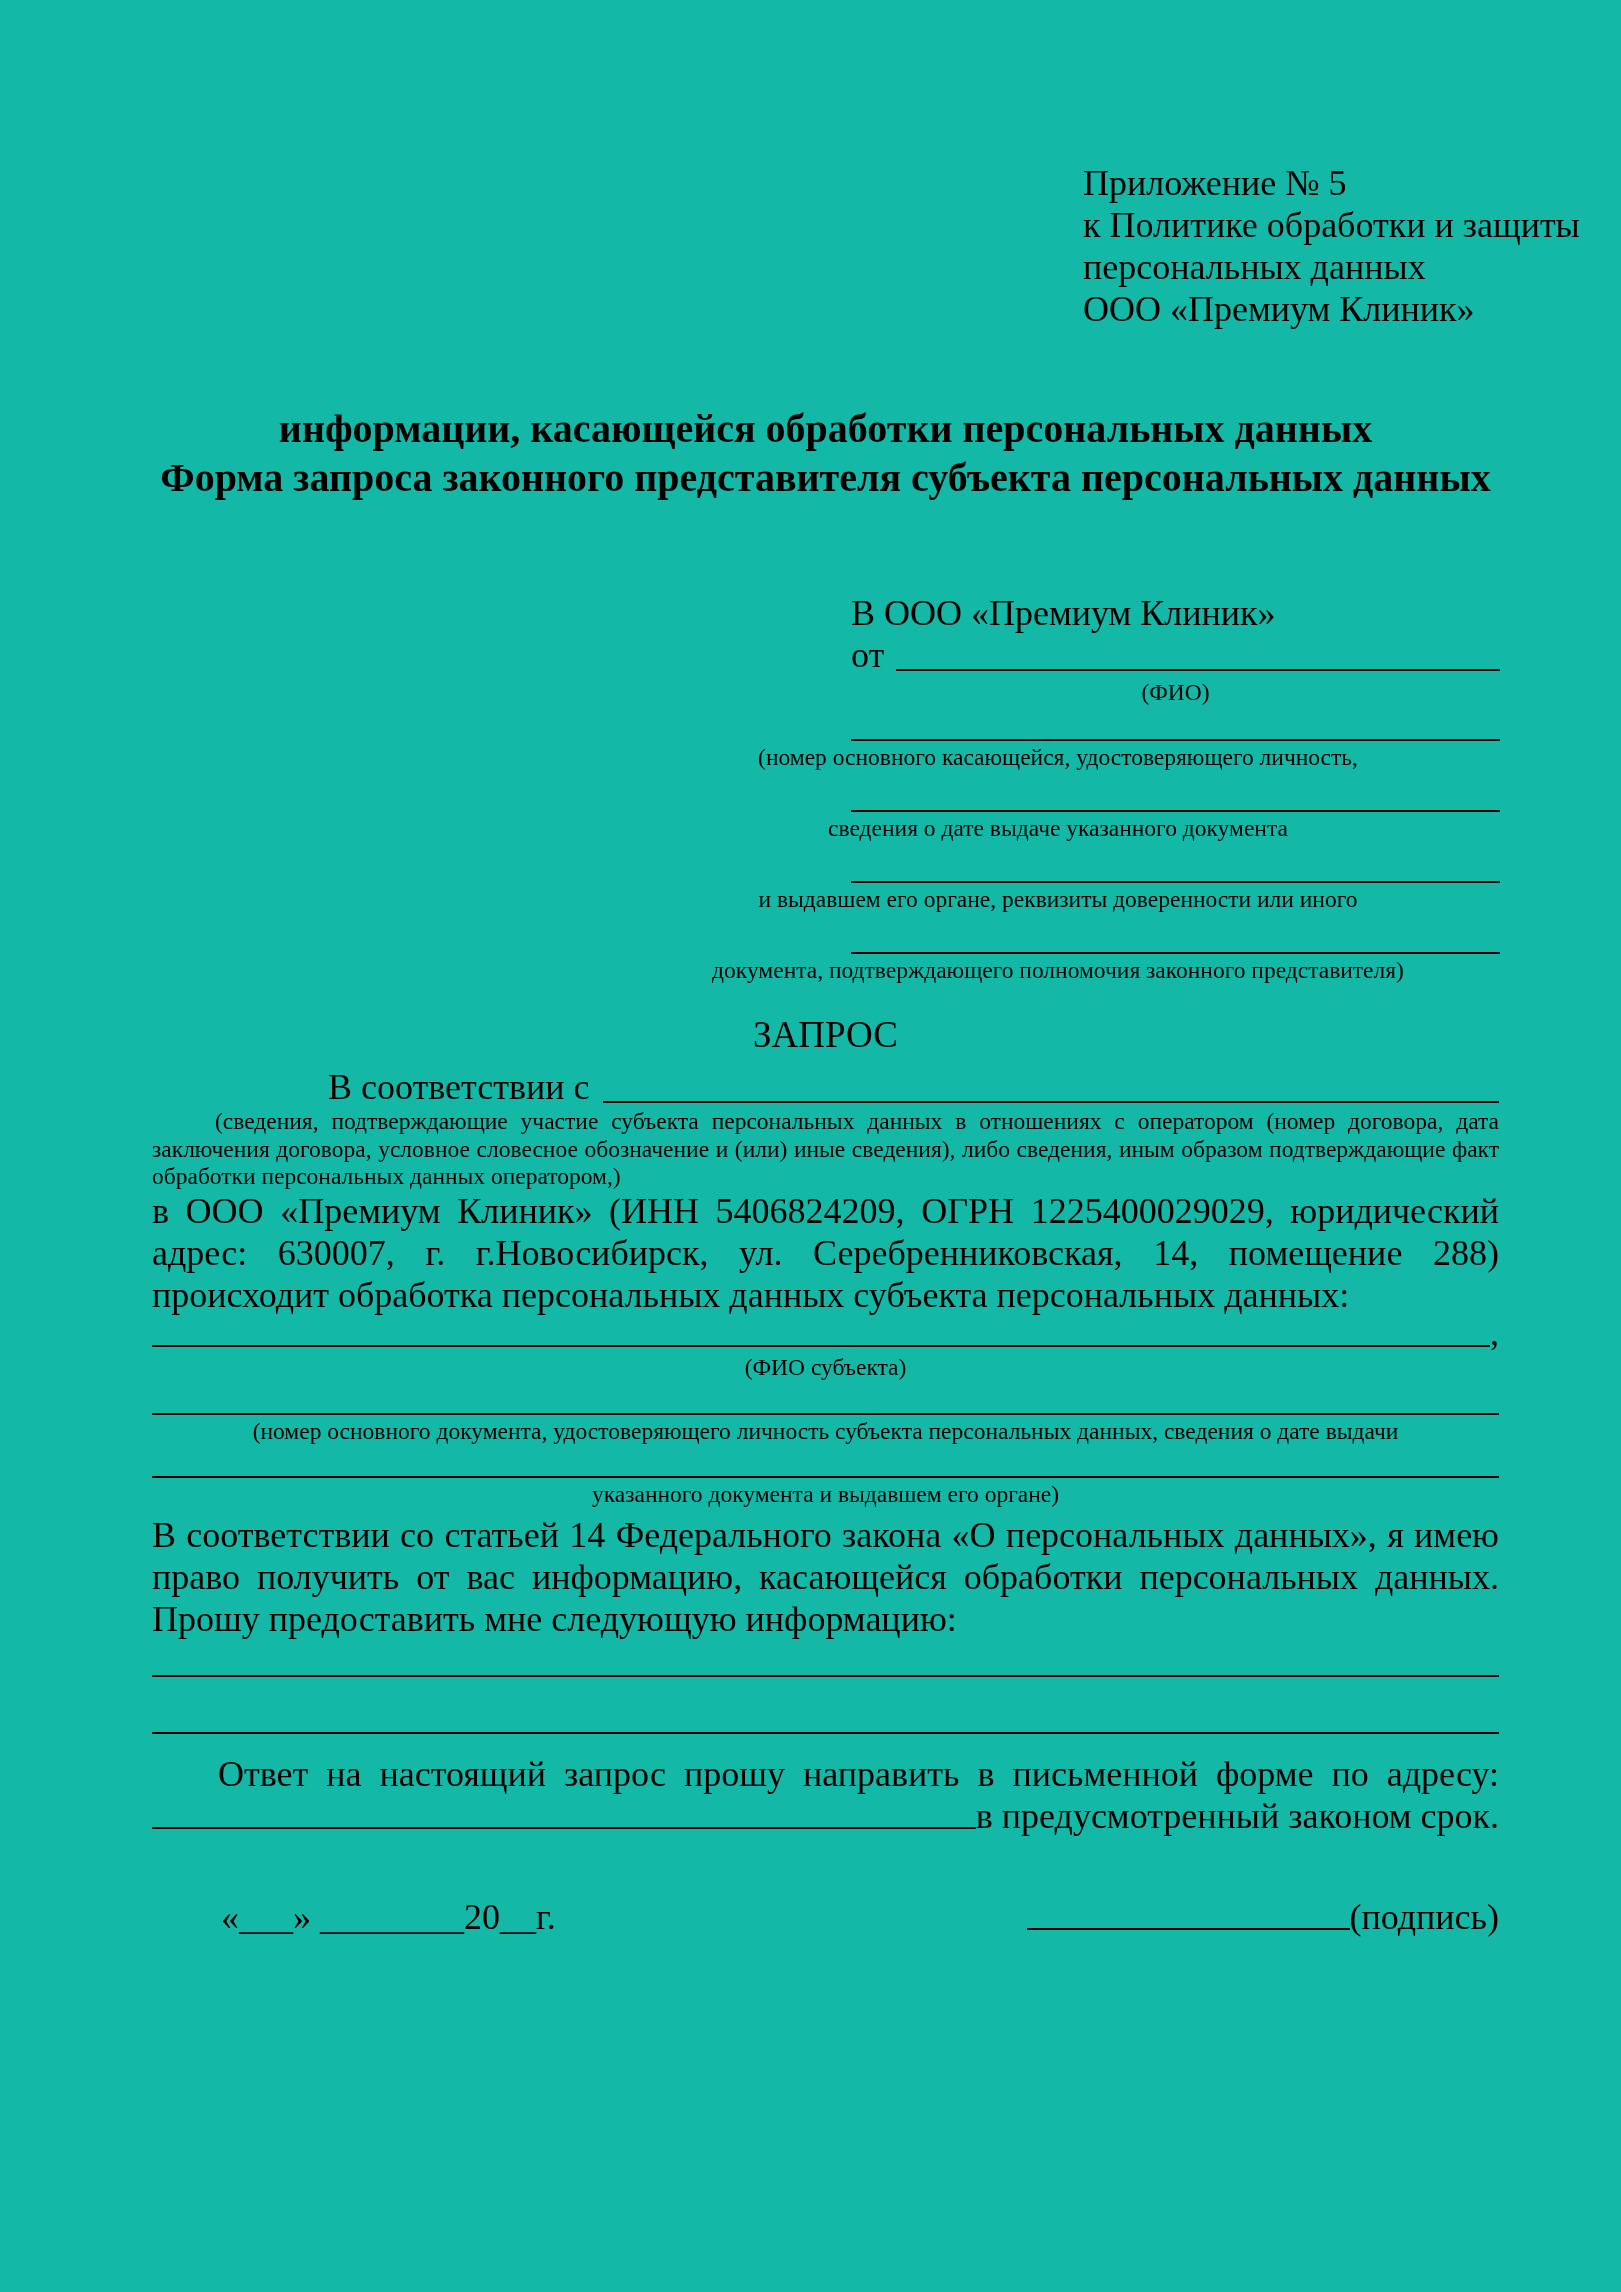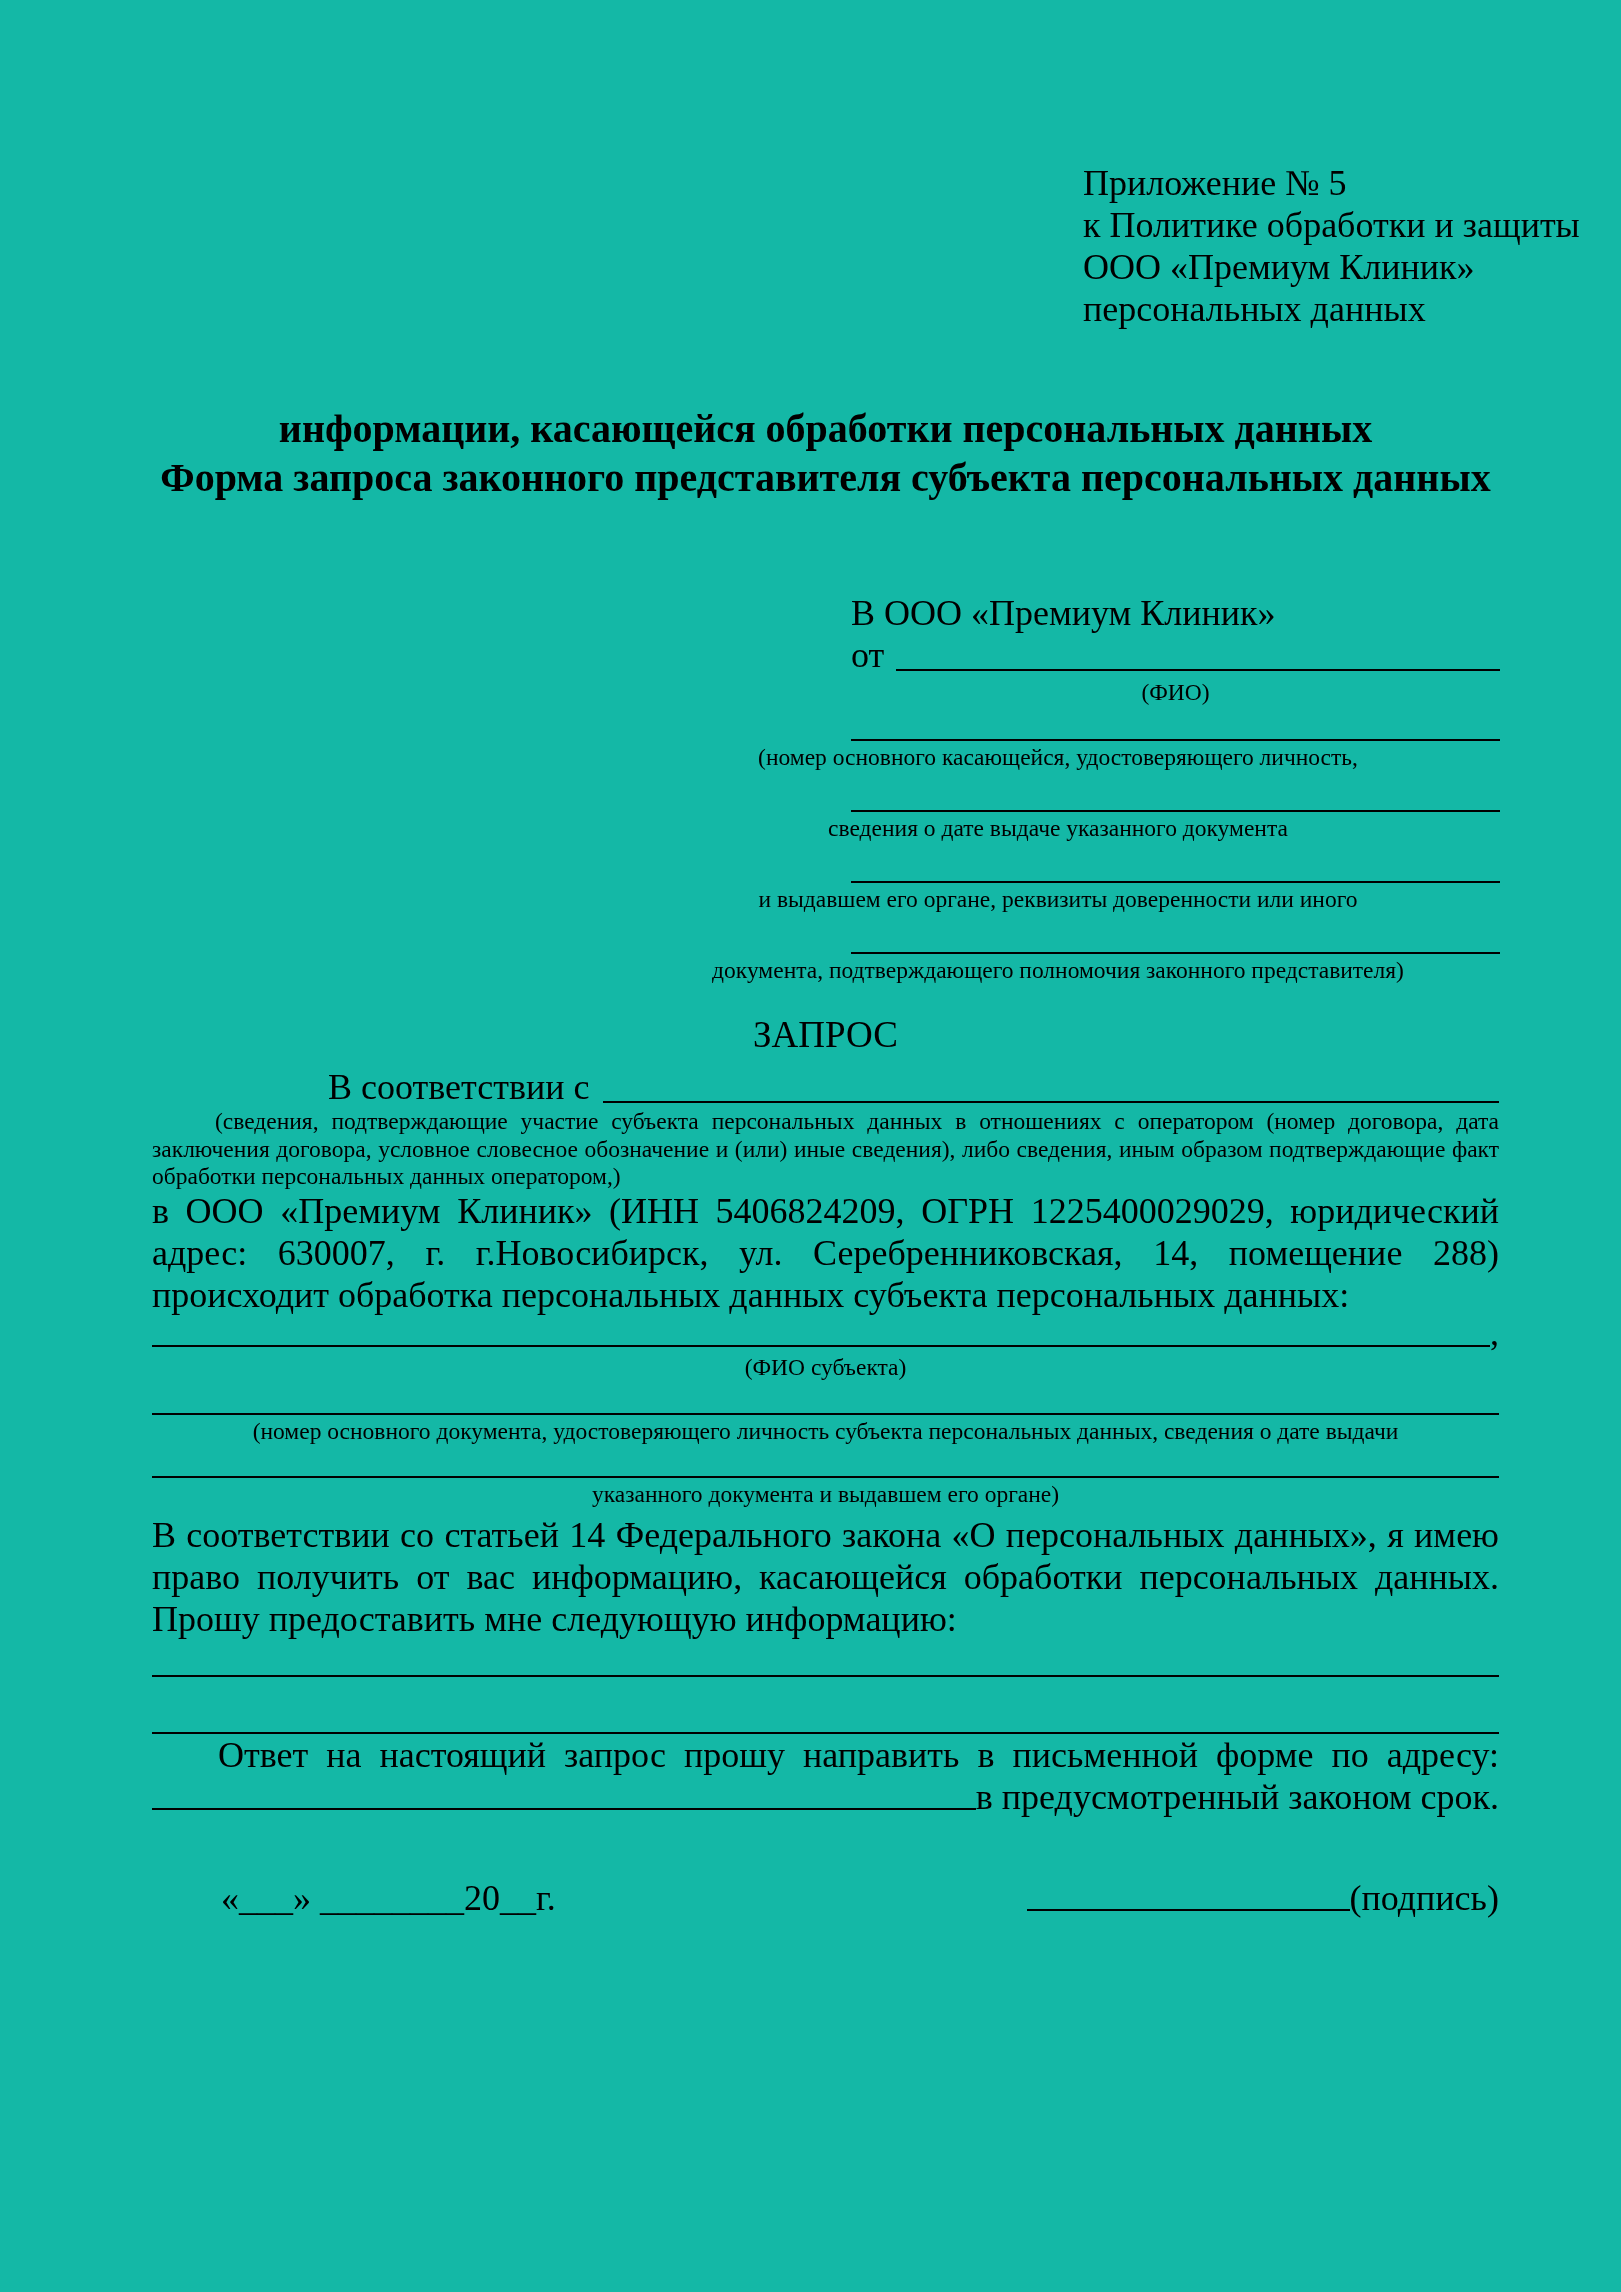--- a/index.html
+++ b/index.html
@@ -43,43 +43,43 @@
   }
   .par{margin:0;text-align:justify;}
   .subject-row{height:35px;}
   .subject-row .fill{margin-bottom:3.9px;}
   .subject-row .comma{line-height:35px;}
   .line-full{height:31px;border-bottom:2.9px solid #000;}
   .law{margin-top:5.9px;}
   .blank1{height:35px;border-bottom:2.9px solid #000;}
   .blank2{height:55px;border-bottom:2.9px solid #000;}
   .reply-line{
-    margin-top:0;
+    margin-top:19px;
     text-indent:66px;
     text-align:justify;text-align-last:justify;font-family:Liberation Serif, serif;
   }
   .reply-row .fill{margin-bottom:7.8px;}
   .sig-row{
     margin-top:59px;
     display:flex;justify-content:space-between;align-items:flex-end;
   }
   .sig-date{margin-left:69px;white-space:nowrap;}
   .sig-right{display:flex;align-items:flex-end;}
   .sig-fill{width:323px;border-bottom:2.9px solid #000;margin-bottom:7.8px;}
 </style>
 </head>
 <body>
 
 <div class="page">
 
   <div class="header-block">
     <div>Приложение № 5</div>
     <div>к Политике обработки и защиты</div>
+    <div>персональных данных</div>
     <div>ООО «Премиум Клиник»</div>
-    <div>персональных данных</div>
   </div>
 
   <div class="title">
     <div>информации, касающейся обработки персональных данных</div>
     <div>Форма запроса законного представителя субъекта персональных данных</div>
   </div>
 
   <div class="addressee">
     <div>В ООО «Премиум Клиник»</div>
     <div class="flex-row from-row">

